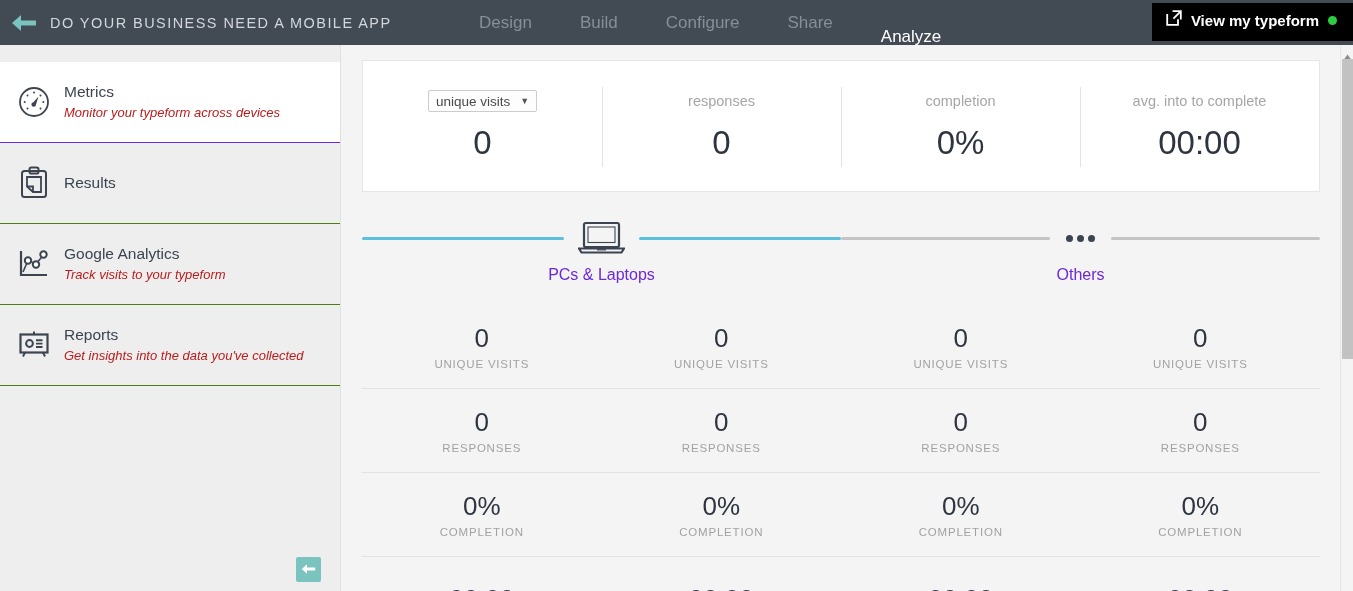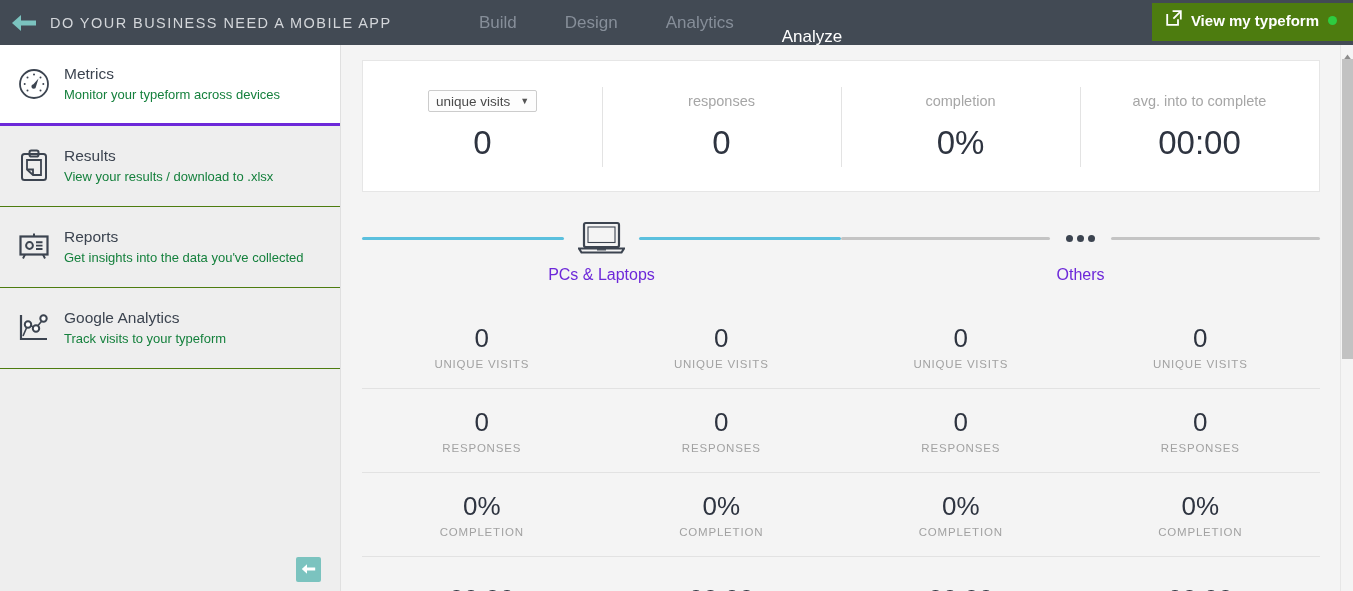--- a/index.html
+++ b/index.html
@@ -43,21 +43,21 @@
     padding: 0 24px;
     cursor: pointer;
     white-space: nowrap;
     line-height: 45px;
   }
   .nav-tab.active { color: #ffffff; margin-top: 28px; }
 
   .view-typeform {
     position: absolute; right: 0; top: 3px;
     height: 38px;
-    background: #4d7c0f;
+    background: #000000;
     display: flex; align-items: center;
     padding: 0 16px 4px 14px;
     gap: 9px;
     cursor: pointer;
   }
   .view-typeform .label {
     color: #ffffff; font-size: 15px; font-weight: bold;
     white-space: nowrap;
   }
   .status-dot {
@@ -74,32 +74,32 @@
     border-right: 1px solid #e0e0e0;
   }
   .side-item {
     position: relative;
     height: 81px;
     display: flex; align-items: center;
     padding-left: 8px;
     border-bottom: 1px solid #4d7c0f;
     cursor: pointer;
   }
-  .side-item.active { background: #ffffff; border-bottom: 3px solid #6d28d9; }
+  .side-item.active { background: #ffffff; border-bottom: 1px solid #6d28d9; margin-top: 17px; }
   .side-icon {
     width: 52px; height: 52px;
     display: flex; align-items: center; justify-content: center;
     flex: 0 0 52px;
   }
   .side-text { margin-left: 4px; }
   .side-title {
     font-size: 15.5px; color: #3c4450; line-height: 20px;
   }
   .side-sub {
-    font-size: 13px; color: #15803d; line-height: 19px; margin-top: 1px;
+    font-size: 13px; color: #b91c1c; line-height: 19px; margin-top: 1px; font-style: italic;
   }
   .collapse-btn {
     position: absolute;
     left: 296px; top: 512px;
     width: 25px; height: 25px;
     background: #7bc3bf;
     border-radius: 2px;
     display: flex; align-items: center; justify-content: center;
     cursor: pointer;
   }
@@ -226,23 +226,24 @@
   <div class="back-arrow">
     <span>
       <svg width="26" height="18" viewBox="0 0 26 18">
         <path d="M1 9 L10 1 L10 6.6 L25 6.6 L25 11.4 L10 11.4 L10 17 Z" fill="#7bc3bf"></path>
       </svg>
     </span>
   </div>
   <div class="form-title">DO YOUR BUSINESS NEED A MOBILE APP</div>
 
   <div class="nav-tabs">
+    <div class="nav-tab">Design</div>
     <div class="nav-tab">Build</div>
-    <div class="nav-tab">Design</div>
-    <div class="nav-tab">Analytics</div>
+    <div class="nav-tab">Configure</div>
+    <div class="nav-tab">Share</div>
     <div class="nav-tab active">Analyze</div>
   </div>
 
   <div class="view-typeform">
     <span>
       <svg width="16" height="16" viewBox="0 0 16 16">
         <path d="M1.2 4 L1.2 14.8 L12 14.8 L12 9.2" fill="none" stroke="#ffffff" stroke-width="1.8"></path>
         <path d="M6.6 1.2 L14.8 1.2 L14.8 9.4" fill="none" stroke="#ffffff" stroke-width="1.8"></path>
         <path d="M14.4 1.6 L7.4 8.6" fill="none" stroke="#ffffff" stroke-width="1.8"></path>
       </svg>
@@ -278,53 +279,52 @@
     <div class="side-icon">
       <svg width="32" height="34" viewBox="0 0 32 34">
         <rect x="4" y="5" width="24" height="26" rx="2.5" fill="none" stroke="#3c4450" stroke-width="2"></rect>
         <rect x="11.5" y="1.6" width="9" height="6" rx="1.8" fill="none" stroke="#3c4450" stroke-width="2"></rect>
         <path d="M9 11 L23 11 L23 26 L15 26 L9 20.5 Z" fill="none" stroke="#3c4450" stroke-width="1.8"></path>
         <path d="M9 20.5 L15 20.5 L15 26" fill="none" stroke="#3c4450" stroke-width="1.8"></path>
       </svg>
     </div>
     <div class="side-text">
       <div class="side-title">Results</div>
-      <div class="side-sub">View your results / download to .xlsx</div>
+    </div>
+  </div>
+
+  <div class="side-item">
+    <div class="side-icon">
+      <svg width="34" height="32" viewBox="0 0 34 32">
+        <path d="M4 3 L4 27 L30 27" fill="none" stroke="#3c4450" stroke-width="2.2"></path>
+        <path d="M6 24 L11 12.5 L19 16 L26 7.5" fill="none" stroke="#3c4450" stroke-width="1.6"></path>
+        <circle cx="11" cy="12.5" r="3.2" fill="#ffffff" stroke="#3c4450" stroke-width="2"></circle>
+        <circle cx="19" cy="16.5" r="3.2" fill="#ffffff" stroke="#3c4450" stroke-width="2"></circle>
+        <circle cx="26.5" cy="6.5" r="3.2" fill="#ffffff" stroke="#3c4450" stroke-width="2"></circle>
+      </svg>
+    </div>
+    <div class="side-text">
+      <div class="side-title">Google Analytics</div>
+      <div class="side-sub">Track visits to your typeform</div>
     </div>
   </div>
 
   <div class="side-item">
     <div class="side-icon">
       <svg width="34" height="32" viewBox="0 0 34 32">
         <path d="M17 2.5 L17 5.5" stroke="#3c4450" stroke-width="2"></path>
         <rect x="3.5" y="5.5" width="27" height="18" fill="none" stroke="#3c4450" stroke-width="2.2"></rect>
         <circle cx="12.5" cy="14.5" r="3.4" fill="none" stroke="#3c4450" stroke-width="2"></circle>
         <path d="M19 11.2 L25.5 11.2 M19 14.6 L25.5 14.6 M19 18 L25.5 18" stroke="#3c4450" stroke-width="1.9"></path>
         <path d="M8 23.5 L6 27.5 M26 23.5 L28 27.5" stroke="#3c4450" stroke-width="1.9"></path>
       </svg>
     </div>
     <div class="side-text">
       <div class="side-title">Reports</div>
       <div class="side-sub">Get insights into the data you've collected</div>
-    </div>
-  </div>
-
-  <div class="side-item">
-    <div class="side-icon">
-      <svg width="34" height="32" viewBox="0 0 34 32">
-        <path d="M4 3 L4 27 L30 27" fill="none" stroke="#3c4450" stroke-width="2.2"></path>
-        <path d="M6 24 L11 12.5 L19 16 L26 7.5" fill="none" stroke="#3c4450" stroke-width="1.6"></path>
-        <circle cx="11" cy="12.5" r="3.2" fill="#ffffff" stroke="#3c4450" stroke-width="2"></circle>
-        <circle cx="19" cy="16.5" r="3.2" fill="#ffffff" stroke="#3c4450" stroke-width="2"></circle>
-        <circle cx="26.5" cy="6.5" r="3.2" fill="#ffffff" stroke="#3c4450" stroke-width="2"></circle>
-      </svg>
-    </div>
-    <div class="side-text">
-      <div class="side-title">Google Analytics</div>
-      <div class="side-sub">Track visits to your typeform</div>
     </div>
   </div>
 
   <div class="collapse-btn">
     <span>
       <svg width="15" height="12" viewBox="0 0 15 12">
         <path d="M0.8 6 L6 1.2 L6 4.4 L14.2 4.4 L14.2 7.6 L6 7.6 L6 10.8 Z" fill="#ffffff"></path>
       </svg>
     </span>
   </div>

